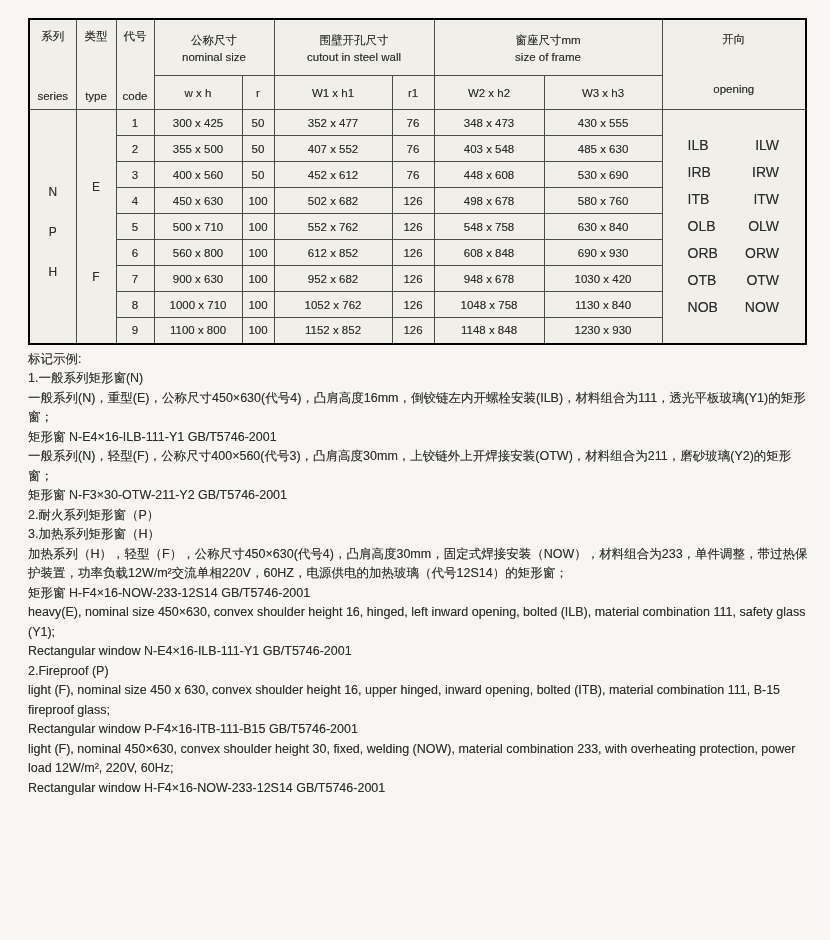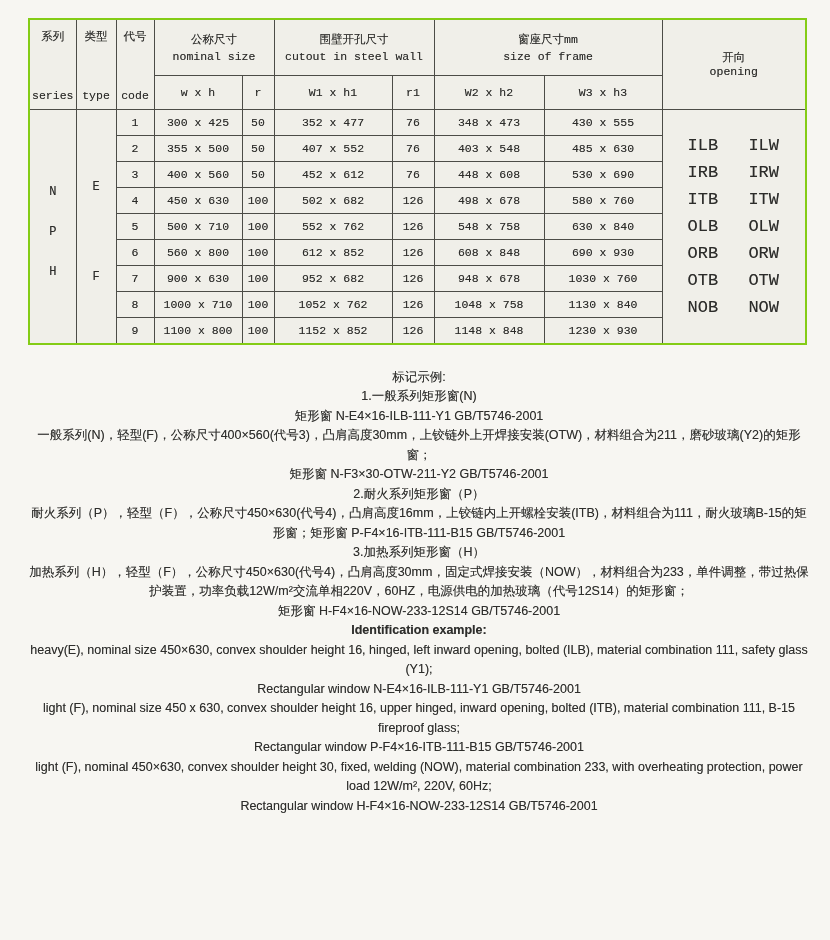--- a/index.html
+++ b/index.html
@@ -9,44 +9,43 @@
     font-family:"Liberation Sans","DejaVu Sans",sans-serif;
     color:#2e2e2c;
     -webkit-font-smoothing:antialiased;
   }
   .page{padding:18px 25px 0 28px;}
   .scan{text-shadow:0 0 .6px rgba(60,60,58,.5);}
 
   
   table.spec{
     border-collapse:collapse;table-layout:fixed;width:777px;
-    border:2px solid #84cc16;
-    font-family:Liberation Mono, monospace;
+    border:2px solid #000000;
   }
   table.spec th,table.spec td{
     border:1px solid #4c4c47;
     background:#f0efe9;
     font-weight:normal;
     font-size:11.5px;
     color:#2c2c2a;
     padding:0;text-align:center;
     overflow:hidden;
   }
   thead tr.h1{height:56px;}
   thead tr.h2{height:33px;margin-left:16px;}
   tbody tr{height:26px;}
   .hv{display:flex;flex-direction:column;justify-content:space-between;height:89px;padding:9px 0 7px;box-sizing:border-box;}
   .hstack{display:flex;flex-direction:column;justify-content:center;gap:3px;}
   .series-col{display:flex;flex-direction:column;align-items:center;justify-content:center;gap:26px;height:100%;padding-top:12px;box-sizing:border-box;font-size:12px;}
   .type-col{display:flex;flex-direction:column;align-items:center;justify-content:center;gap:76px;height:100%;padding-top:12px;box-sizing:border-box;font-size:12px;}
   .opening-wrap{display:flex;flex-direction:column;justify-content:center;height:100%;box-sizing:border-box;}
-  .opening-row{display:flex;justify-content:space-between;align-items:center;height:27px;padding:0 26px 0 25px;font-size:17px;}
+  .opening-row{display:flex;justify-content:space-between;align-items:center;height:27px;padding:0 26px 0 25px;font-size:14px;}
 
   
-  .notes{margin-top:23px;width:782px;text-align:center;}
+  .notes{margin-top:5px;width:782px;}
   .line{font-size:12.5px;line-height:19.5px;}
   .bold{font-weight:bold;}
 </style>
 </head>
 <body>
 
 <div class="page scan">
 
   <table class="spec">
     <colgroup>
@@ -93,21 +92,21 @@
               <span>cutout in steel wall</span>
             </div>
         </th>
         <th colspan="2">
           <div class="hstack">
               <span>窗座尺寸mm</span>
               <span>size of frame</span>
             </div>
         </th>
         <th rowspan="2">
-          <div class="hv" style="padding:12px 0 14px;justify-content:center;">
+          <div class="hv" style="padding:12px 0 14px;">
               <span>开向</span>
               <span>opening</span>
             </div>
         </th>
       </tr>
       <tr class="h2">
         <th>w x h</th>
         <th>r</th>
         <th>W1 x h1</th>
         <th>r1</th>
@@ -215,21 +214,21 @@
         <td>608 x 848</td>
         <td>690 x 930</td>
       </tr>
       <tr>
         <td>7</td>
         <td>900 x 630</td>
         <td>100</td>
         <td>952 x 682</td>
         <td>126</td>
         <td>948 x 678</td>
-        <td>1030 x 760</td>
+        <td>1030 x 420</td>
       </tr>
       <tr>
         <td>8</td>
         <td>1000 x 710</td>
         <td>100</td>
         <td>1052 x 762</td>
         <td>126</td>
         <td>1048 x 758</td>
         <td>1130 x 840</td>
       </tr>
@@ -241,30 +240,30 @@
         <td>126</td>
         <td>1148 x 848</td>
         <td>1230 x 930</td>
       </tr>
     </tbody>
   </table>
 
   <div class="notes">
     <div class="line">标记示例:</div>
     <div class="line">1.一般系列矩形窗(N)</div>
+    <div class="line">一般系列(N)，重型(E)，公称尺寸450×630(代号4)，凸肩高度16mm，倒铰链左内开螺栓安装(ILB)，材料组合为111，透光平板玻璃(Y1)的矩形窗；</div>
     <div class="line">矩形窗 N-E4×16-ILB-111-Y1 GB/T5746-2001</div>
     <div class="line">一般系列(N)，轻型(F)，公称尺寸400×560(代号3)，凸肩高度30mm，上铰链外上开焊接安装(OTW)，材料组合为211，磨砂玻璃(Y2)的矩形窗；</div>
     <div class="line">矩形窗 N-F3×30-OTW-211-Y2 GB/T5746-2001</div>
     <div class="line">2.耐火系列矩形窗（P）</div>
-    <div class="line">耐火系列（P），轻型（F），公称尺寸450×630(代号4)，凸肩高度16mm，上铰链内上开螺栓安装(ITB)，材料组合为111，耐火玻璃B-15的矩形窗；矩形窗 P-F4×16-ITB-111-B15 GB/T5746-2001</div>
     <div class="line">3.加热系列矩形窗（H）</div>
     <div class="line">加热系列（H），轻型（F），公称尺寸450×630(代号4)，凸肩高度30mm，固定式焊接安装（NOW），材料组合为233，单件调整，带过热保护装置，功率负载12W/m²交流单相220V，60HZ，电源供电的加热玻璃（代号12S14）的矩形窗；</div>
     <div class="line">矩形窗 H-F4×16-NOW-233-12S14 GB/T5746-2001</div>
-    <div class="line bold">Identification example:</div>
     <div class="line">heavy(E), nominal size 450×630, convex shoulder height 16, hinged, left inward opening, bolted (ILB), material combination 111, safety glass (Y1);</div>
     <div class="line">Rectangular window N-E4×16-ILB-111-Y1 GB/T5746-2001</div>
+    <div class="line">2.Fireproof (P)</div>
     <div class="line">light (F), nominal size 450 x 630, convex shoulder height 16, upper hinged, inward opening, bolted (ITB), material combination 111, B-15 fireproof glass;</div>
     <div class="line">Rectangular window P-F4×16-ITB-111-B15 GB/T5746-2001</div>
     <div class="line">light (F), nominal 450×630, convex shoulder height 30, fixed, welding (NOW), material combination 233, with overheating protection, power load 12W/m², 220V, 60Hz;</div>
     <div class="line">Rectangular window H-F4×16-NOW-233-12S14 GB/T5746-2001</div>
   </div>
 
 </div>
 
 </body></html>

